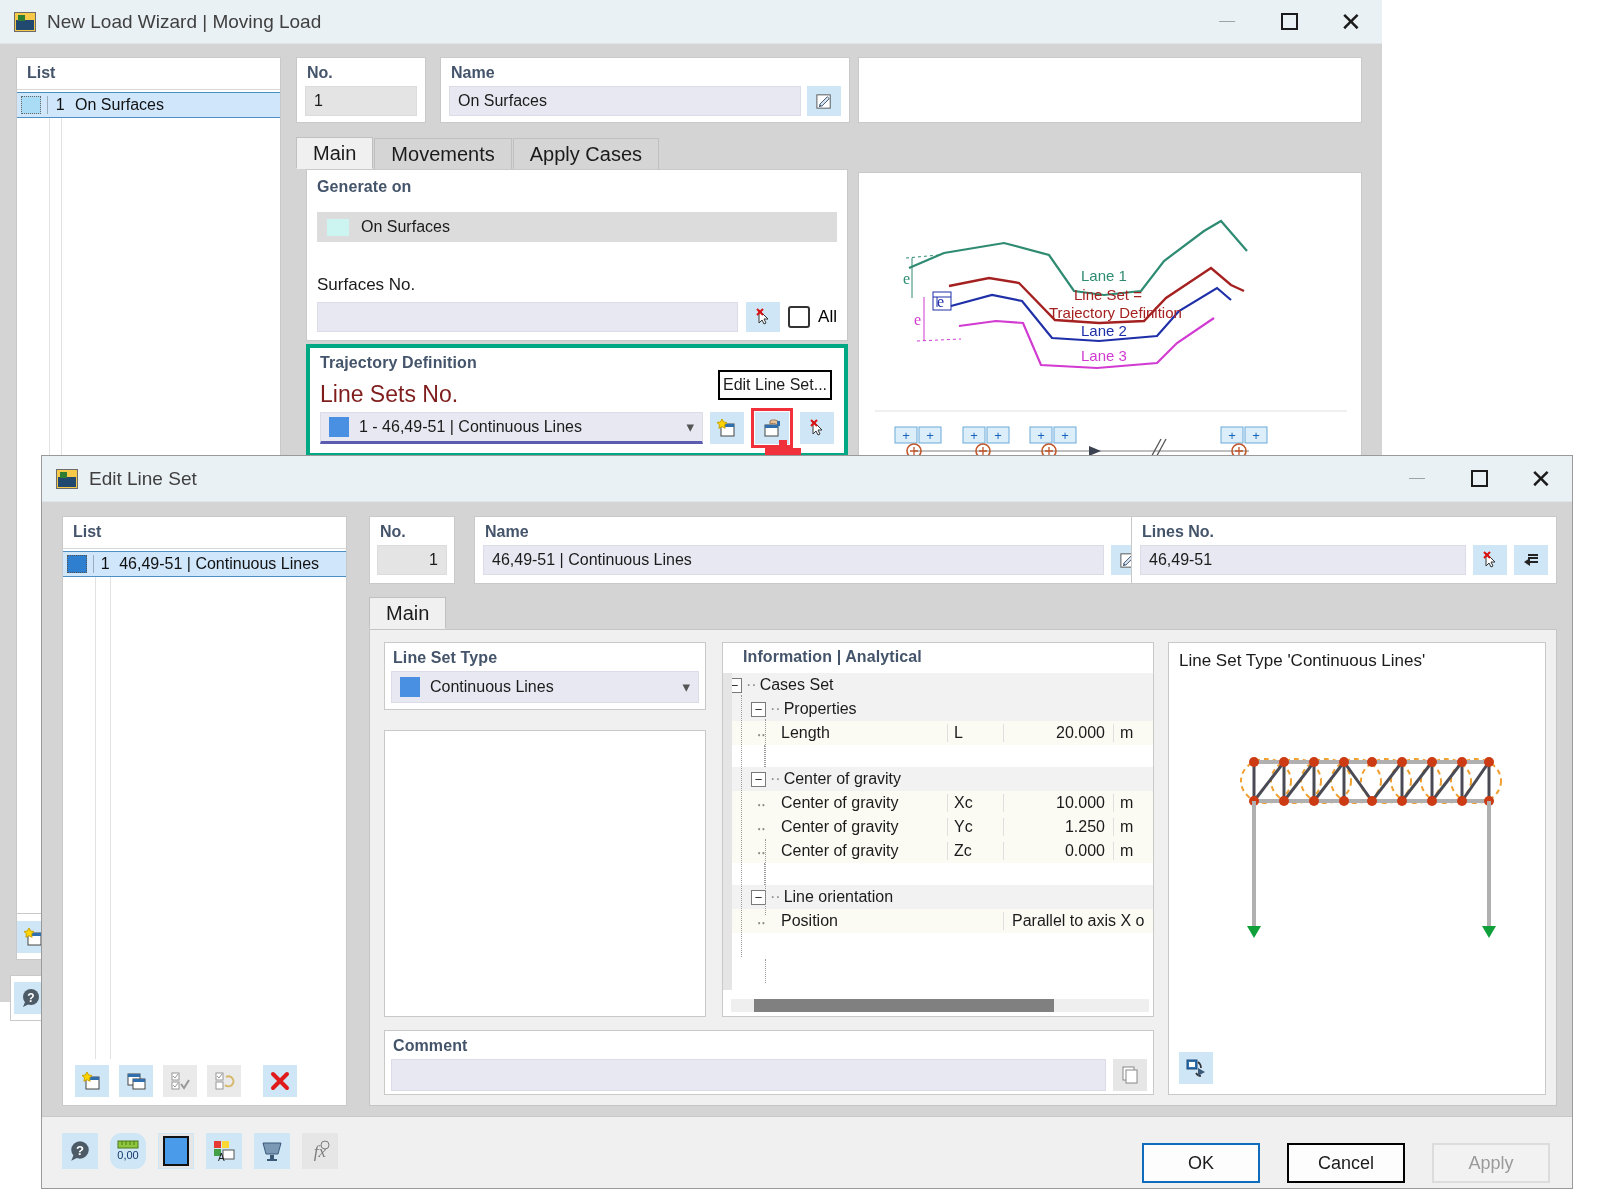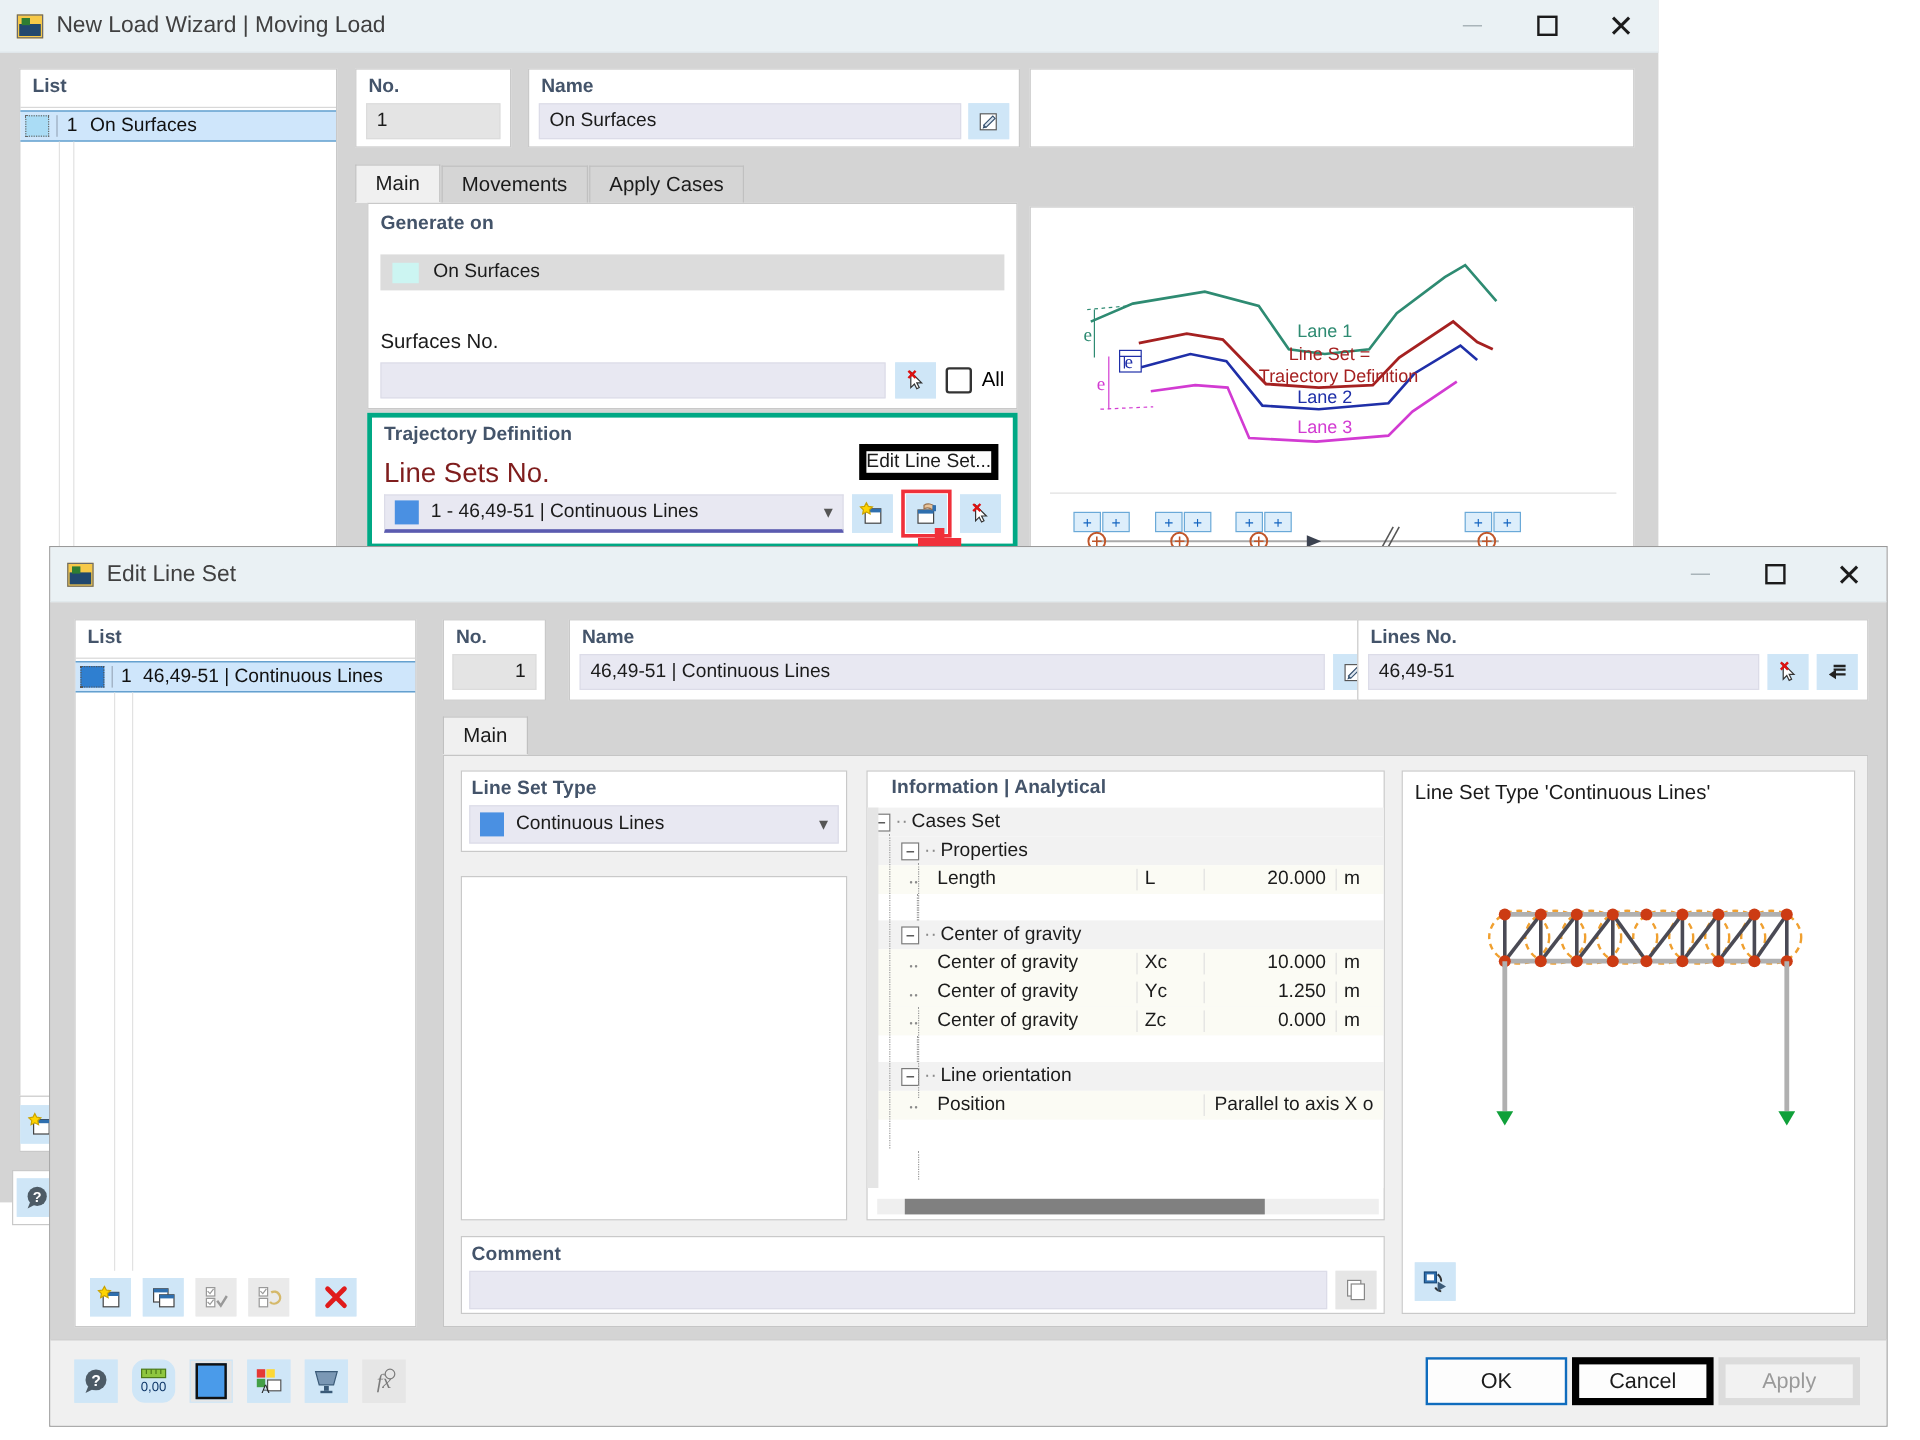--- a/index.html
+++ b/index.html
@@ -63,21 +63,21 @@
   .gray-row {
     background:#dcdcdc; height:30px; display:flex; align-items:center;
     padding:0 10px; font-size:16px; color:#1b1b1b;
   }
   .swatch { width:22px; height:17px; flex:none; margin-right:12px; }
 
   
   .tabstrip { display:flex; align-items:flex-end; height:32px; }
   .tab {
     height:31px; padding:0 16px; display:flex; align-items:center;
-    font-size:17px; color:#1b1b1b; background:#d5d5d5;
+    font-size:20px; color:#1b1b1b; background:#d5d5d5;
     border:1px solid #c0c0c0; border-bottom:none; margin-right:1px;
   }
   .tab.active { background:#f0f0f0; height:32px; border-bottom:1px solid #f0f0f0; }
 
   
   .ibtn {
     width:34px; height:32px; background:#cfe6f7; border:1px solid #cfe6f7;
     display:flex; align-items:center; justify-content:center; position:relative;
     flex:none;
   }
@@ -105,21 +105,21 @@
           border-left:1px solid #e0e0e0; }
   .tunit { width:42px; flex:none; padding-left:6px; border-left:1px solid #e0e0e0; }
   .tlong { flex:1; padding-left:8px; border-left:1px solid #e0e0e0; overflow:hidden; white-space:nowrap; }
   .exp {
     width:15px; height:15px; border:1px solid #7a7a7a; background:#fff;
     display:inline-flex; align-items:center; justify-content:center;
     font-size:13px; line-height:1; color:#222; flex:none; margin-right:4px;
   }
 
   .hbtn {
-    min-width:118px; height:38px; border:6px solid #000000; background:#fdfdfd;
+    min-width:118px; height:38px; border:2px solid #000000; background:#fdfdfd;
     font-size:18px; color:#1b1b1b; display:flex; align-items:center; justify-content:center;
   }
   .hbtn.primary { border:2px solid #0f6cbd; }
   .hbtn.dis { color:#9a9a9a; background:#f2f2f2; border-color:#dcdcdc; }
 
   .listhdr { font-size:16px; font-weight:bold; color:#44546a; padding:6px 10px 4px; }
   .listsel {
     background:#cfe6fb; border-top:1px solid #4a90c4; border-bottom:1px solid #4a90c4;
     height:26px; display:flex; align-items:center; font-size:16px; color:#111;
   }
@@ -718,21 +718,21 @@
             </svg>
         </div>
         <div class="ibtn disabled" style="width:36px; height:36px;">
           <svg width="26" height="26" viewBox="0 0 26 26">
               <text x="13" y="19" font-size="17" fill="#555" text-anchor="middle" font-family="Liberation Serif, serif" font-style="italic">fx</text>
               <circle cx="18" cy="7" r="4" fill="none" stroke="#555"></circle>
             </svg>
         </div>
       </div>
 
-      <div style="position:absolute; right:22px; top:14px; display:flex; gap:4px;">
+      <div style="position:absolute; right:22px; top:26px; display:flex; gap:27px;">
         <div class="hbtn primary" style="width:118px; height:40px;">OK</div>
         <div class="hbtn" style="width:118px; height:40px;">Cancel</div>
         <div class="hbtn dis" style="width:118px; height:40px;">Apply</div>
       </div>
     </div>
   </div>
 
 </div>
 
 </body></html>

